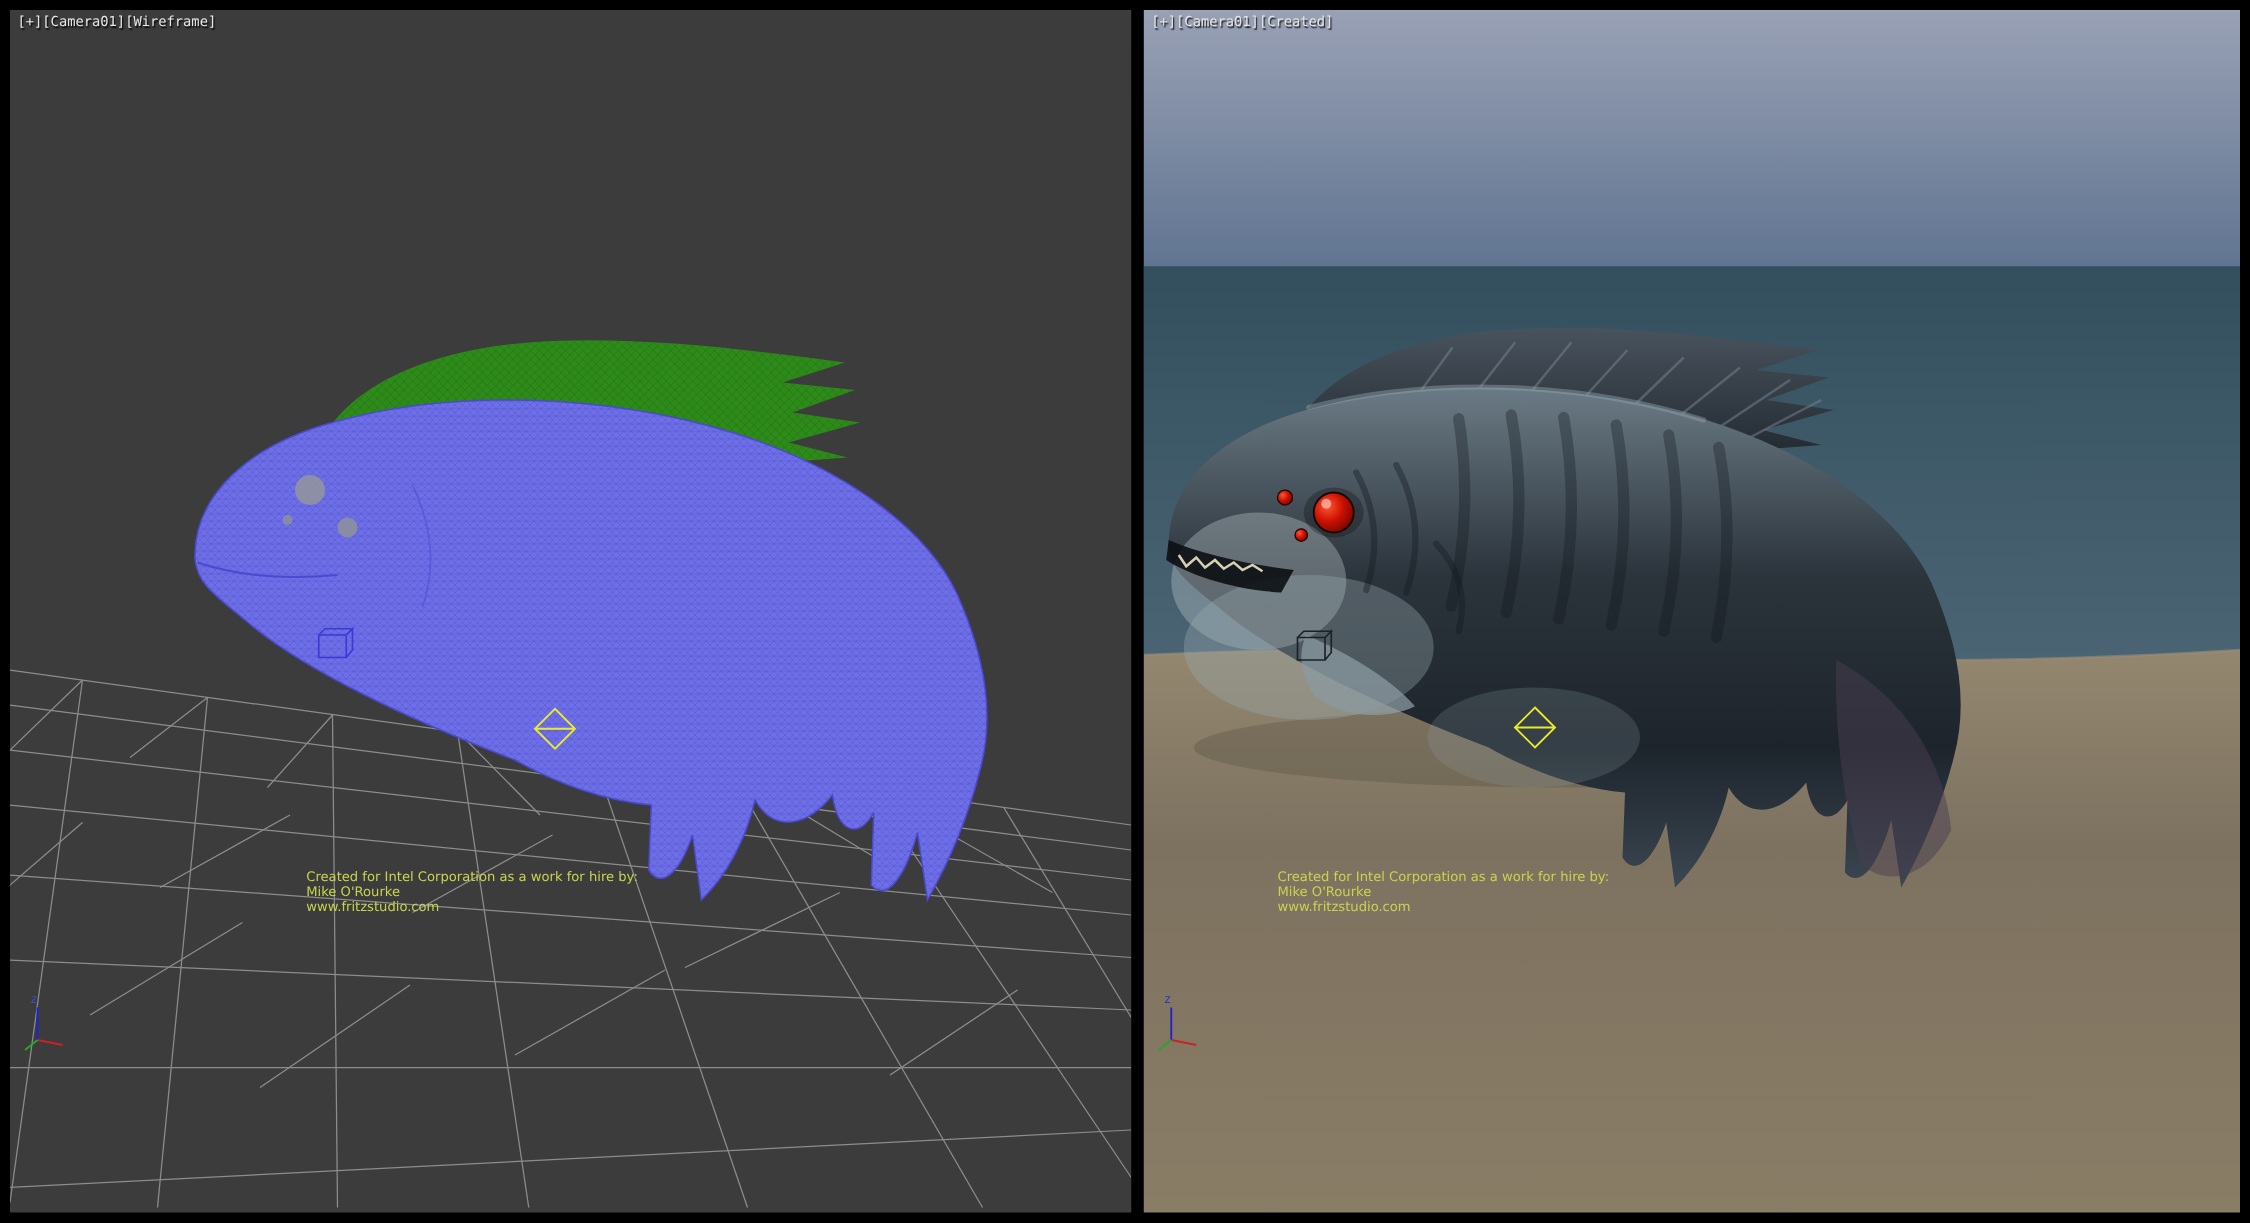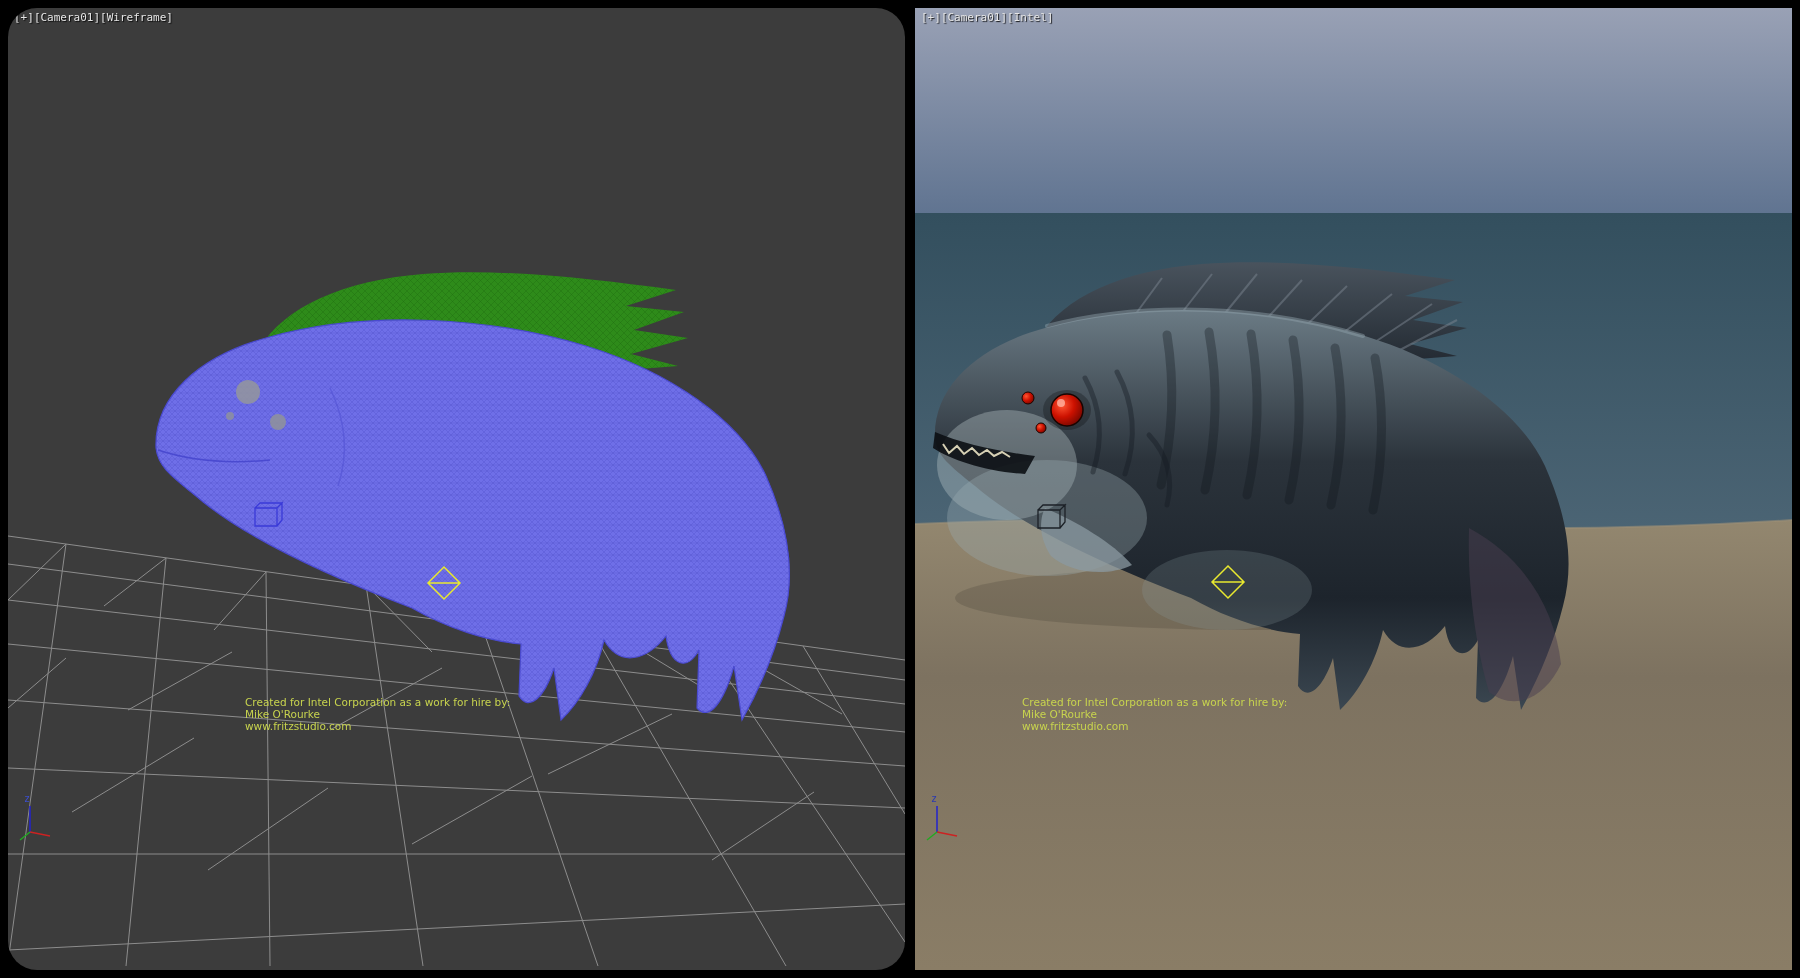--- a/index.html
+++ b/index.html
@@ -1,19 +1,19 @@
 <!DOCTYPE html>
 <html style="--viewport-bg: #3c3c3c; --grid-line: #9b9b9b; --wireframe-body: #6f6fe8; --wireframe-dark: #4a4ad0; --fin-green: #2e8b1a; --sky-top: #99a1b5; --sky-horizon: #5f7390; --sea-top: #334f5e; --sea-bottom: #4c6575; --ground: #7d7260; --ground-light: #93876f; --credit-text: #c8d44e; --helper-yellow: #e9e92f; --label-text: #e6e6e6; --eye-red: #cc1100;"><head>
 <meta charset="utf-8">
 <style>
   * { margin:0; padding:0; box-sizing:border-box; }
   html,body { width:1800px; height:978px; background:#000; overflow:hidden;
               font-family:"DejaVu Sans", sans-serif; position:relative; }
   .viewport { position:absolute; top:8px; height:962px; overflow:hidden; }
-  #vp-left  { left:8px;  width:897px; background:var(--viewport-bg,#3c3c3c);border-radius:29px; }
+  #vp-left  { left:8px;  width:897px; background:var(--viewport-bg,#3c3c3c); }
   #vp-right { left:915px; width:877px; background:#5f7390; }
   svg.scene { position:absolute; left:0; top:0; display:block; }
   .vp-label { position:absolute; top:3px; left:6px; z-index:5;
               font:11px "DejaVu Sans Mono", monospace;
               color:var(--label-text,#e6e6e6);
               text-shadow:1px 1px 1px rgba(0,0,0,.85); white-space:nowrap; }
   .vp-label span { cursor:pointer; }
   .credit { position:absolute; z-index:4; font-weight:normal; font-size:10.5px;
             line-height:12px; color:var(--credit-text,#c8d44e);
             font-family:"DejaVu Sans", sans-serif; white-space:nowrap; }
@@ -195,21 +195,21 @@
     </g>
 
     <g transform="translate(313,574)" fill="none" style="stroke:var(--helper-yellow,#e9e92f)" stroke-width="1.5">
       <path d="M0,-16 L16,0 L0,16 L-16,0 Z M-16,0 L16,0"></path>
     </g>
     <g fill="none" stroke="#1c2127" stroke-width="1.3">
       <path d="M123,502 h22 v18 h-22 Z M123,502 l5,-5 h22 l-5,5 M145,502 l5,-5 v17 l-5,6"></path>
     </g>
   </svg>
 
-  <div class="vp-label"><span>[+]</span><span>[Camera01]</span><span>[Intel]</span></div>
+  <div class="vp-label"><span>[+]</span><span>[Camera01]</span><span>[Created]</span></div>
 
   <div class="credit" id="credit-right">
     <div>Created for Intel Corporation as a work for hire by:</div>
     <div>Mike O'Rourke</div>
     <div>www.fritzstudio.com</div>
   </div>
 
   <div class="axis">
     <svg width="44" height="52" viewBox="0 0 44 52">
       <text x="8" y="12" font-size="10" fill="#2b3ab0" font-family="DejaVu Sans Mono, monospace">z</text>

